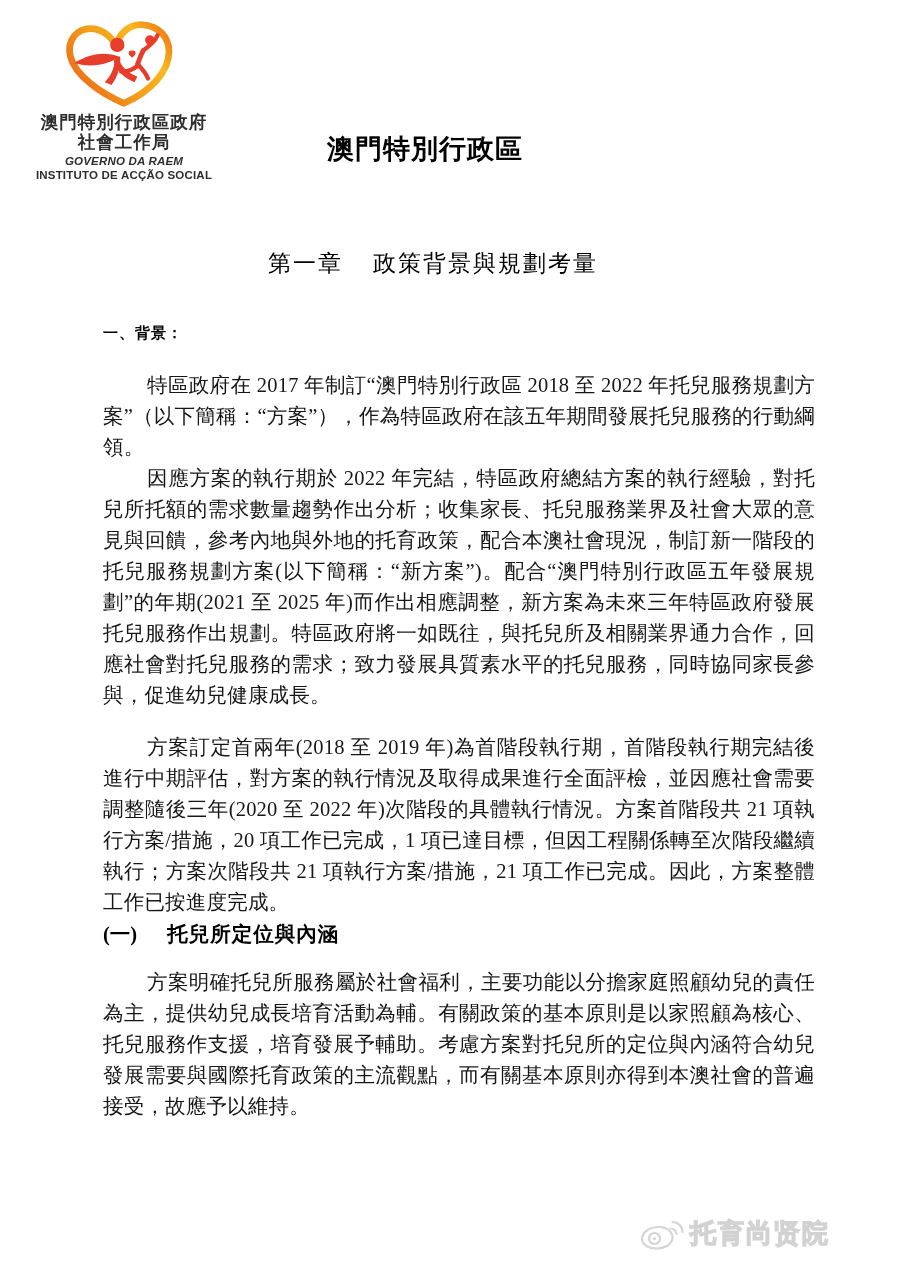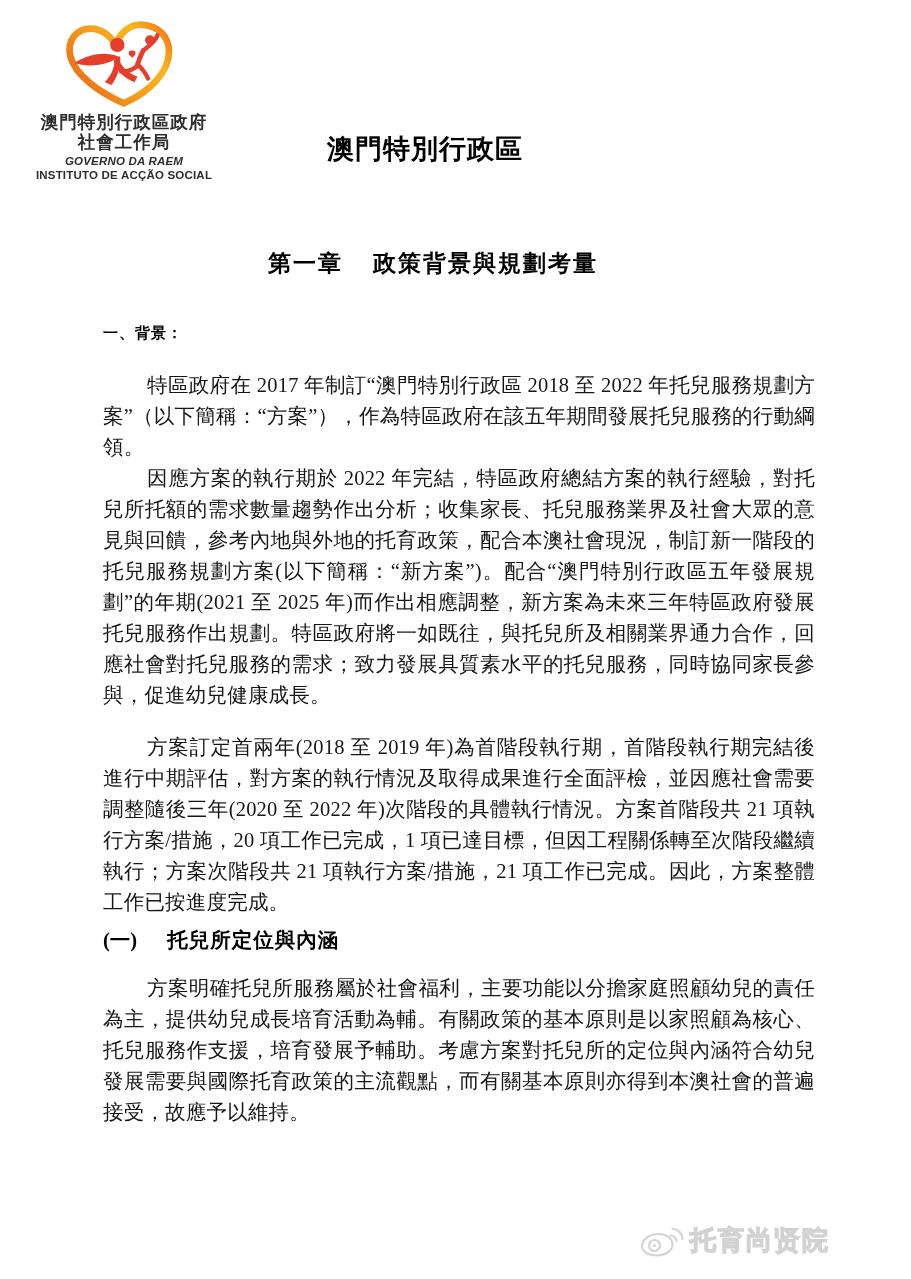--- a/index.html
+++ b/index.html
@@ -44,21 +44,21 @@
     color: #000000;
   }
   .chapter-heading {
     position: absolute;
     top: 248px;
     left: 0;
     width: 100%;
     padding-left: 22px;
     box-sizing: border-box;
     text-align: center;
-    font-weight: bold;
+    font-weight: normal;
     font-size: 23px;
     letter-spacing: 2px;
     color: #000000;
   }
   .chapter-title { margin-left: 30px; }
 
   
   .content {
     position: absolute;
     top: 318px;
@@ -80,33 +80,33 @@
     letter-spacing: 0.2px;
     text-align: justify;
     text-indent: 2.15em;
     color: #161616;
   }
   .para.p1 { margin-top: 21px; }
   .para.p2 { }
   .para.p3 { margin-top: 21px; }
   .para.p4 { margin-top: 17px; }
   .subsec-heading {
-    margin-top: 7px;
+    margin-top: 1px;
     font-size: 20.5px;
     font-weight: bold;
     line-height: 31px;
     color: #000000;
   }
   .subsec-title { margin-left: 30px; letter-spacing: 1px; }
 
   
   .watermark {
     position: absolute;
     right: 14px;
-    bottom: 21px;
+    bottom: 28px;
     display: flex;
     align-items: center;
     gap: 5px;
   }
   .weibo-svg { width: 46px; height: 34px; }
   .watermark-text {
     font-family: "Liberation Sans", "DejaVu Sans", sans-serif;
     font-size: 26px;
     font-weight: bold;
     letter-spacing: 2px;

